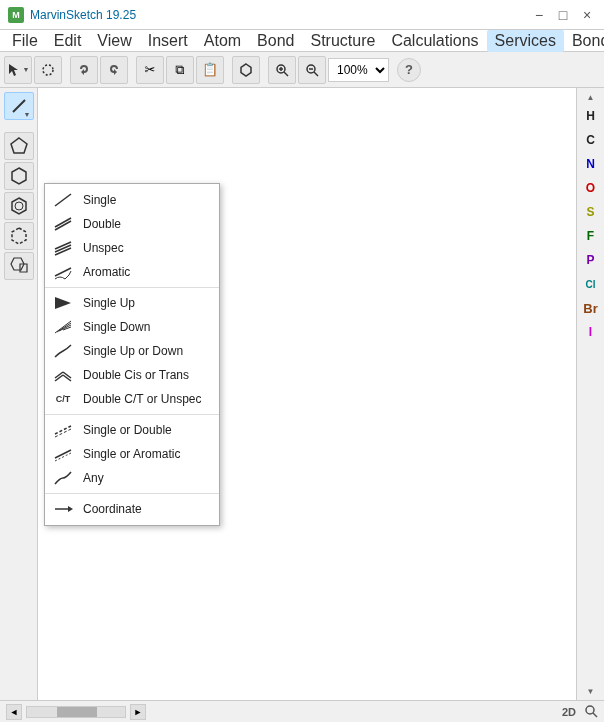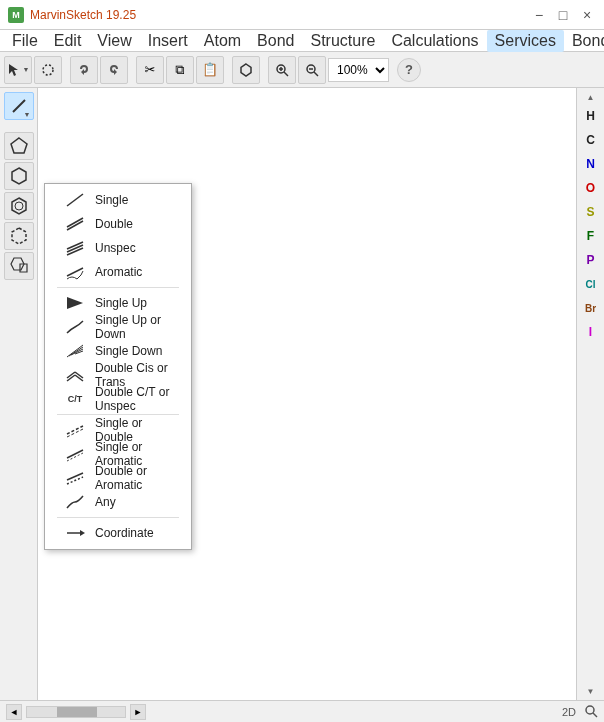--- a/index.html
+++ b/index.html
@@ -32,21 +32,21 @@
     .title-bar-icon {
       width: 16px;
       height: 16px;
       background: #4a9f4a;
       border-radius: 2px;
       display: flex; align-items: center; justify-content: center;
       color: white; font-size: 9px; font-weight: bold;
     }
     .title-bar-title {
       font-size: 12px;
-      color: #c2410c;
+      color: #0369a1;
     }
     .title-bar-controls {
       display: flex;
       gap: 6px;
     }
     .title-btn {
       width: 18px;
       height: 18px;
       background: none;
       border: none;
@@ -193,26 +193,26 @@
     }
     .el-black { color: #222; }
     .el-blue { color: #0000cc; }
     .el-red { color: #cc0000; }
 
     
     .dropdown-menu {
       position: absolute;
       top: 95px;
       left: 6px;
-      width: 148px;
+      width: 176px;
       background: white;
       border: 1px solid #aaa;
       box-shadow: 2px 2px 6px rgba(0,0,0,0.25);
       z-index: 100;
-      padding: 4px 12px;
+      padding: 4px 0;
     }
     .dropdown-item {
       display: flex;
       align-items: center;
       padding: 3px 8px;
       cursor: pointer;
       gap: 10px;
       font-size: 12px;
       color: #222;
       height: 24px;
@@ -456,41 +456,41 @@
           <svg width="20" height="16" viewBox="0 0 20 16">
               <polygon points="2,14 18,8 2,2" fill="#333"></polygon>
             </svg>
         </span>
         <span>Single Up</span>
       </div>
 
       <div class="dropdown-item">
         <span class="menu-icon">
           <svg width="20" height="16" viewBox="0 0 20 16">
-              <path d="M2,14 Q6,10 10,8 Q14,6 18,2" fill="none" stroke="#333" stroke-width="1.5"></path>
-            </svg>
-        </span>
-        <span>Single Up or Down</span>
-      </div>
-
-      <div class="dropdown-item">
-        <span class="menu-icon">
-          <svg width="20" height="16" viewBox="0 0 20 16">
             <line x1="2" y1="14" x2="18" y2="2" stroke="#333" stroke-width="1"></line>
             <line x1="4" y1="13" x2="18" y2="4" stroke="#333" stroke-width="1"></line>
             <line x1="6" y1="12" x2="18" y2="6" stroke="#333" stroke-width="1"></line>
             <line x1="10" y1="11" x2="18" y2="8" stroke="#333" stroke-width="1"></line>
           </svg>
         </span>
         <span>Single Down</span>
       </div>
 
       <div class="dropdown-item">
         <span class="menu-icon">
           <svg width="20" height="16" viewBox="0 0 20 16">
+              <path d="M2,14 Q6,10 10,8 Q14,6 18,2" fill="none" stroke="#333" stroke-width="1.5"></path>
+            </svg>
+        </span>
+        <span>Single Up or Down</span>
+      </div>
+
+      <div class="dropdown-item">
+        <span class="menu-icon">
+          <svg width="20" height="16" viewBox="0 0 20 16">
             <line x1="2" y1="11" x2="10" y2="5" stroke="#333" stroke-width="1.5"></line>
             <line x1="10" y1="5" x2="18" y2="11" stroke="#333" stroke-width="1.5"></line>
             <line x1="2" y1="14" x2="10" y2="8" stroke="#333" stroke-width="1.5"></line>
             <line x1="10" y1="8" x2="18" y2="14" stroke="#333" stroke-width="1.5"></line>
           </svg>
         </span>
         <span>Double Cis or Trans</span>
       </div>
 
       <div class="dropdown-item">
@@ -512,29 +512,20 @@
       <div class="dropdown-item">
         <span class="menu-icon">
           <svg width="20" height="16" viewBox="0 0 20 16">
             <line x1="2" y1="12" x2="18" y2="4" stroke="#333" stroke-width="1.5"></line>
             <path d="M2,15 Q10,11 18,7" fill="none" stroke="#333" stroke-width="1" stroke-dasharray="2,2"></path>
           </svg>
         </span>
         <span>Single or Aromatic</span>
       </div>
 
-      <div class="dropdown-item">
-        <span class="menu-icon">
-          <svg width="20" height="16" viewBox="0 0 20 16">
-            <line x1="2" y1="10" x2="18" y2="3" stroke="#333" stroke-width="1.5"></line>
-            <line x1="2" y1="14" x2="18" y2="7" stroke="#333" stroke-width="1.5" stroke-dasharray="2,2"></line>
-          </svg>
-        </span>
-        <span>Double or Aromatic</span>
-      </div>
 
       <div class="dropdown-item">
         <span class="menu-icon">
           <svg width="20" height="16" viewBox="0 0 20 16">
               <path d="M2,14 Q7,8 10,8 Q13,8 18,2" fill="none" stroke="#333" stroke-width="1.5"></path>
             </svg>
         </span>
         <span>Any</span>
       </div>
       <div class="dropdown-separator"></div>
@@ -554,35 +545,35 @@
   <div class="right-panel">
     <div class="right-scroll-btn">▲</div>
     <div class="element-btn el-black">H</div>
     <div class="element-btn el-black">C</div>
     <div class="element-btn el-blue">N</div>
     <div class="element-btn el-red">O</div>
     <div class="element-btn" style="color:#999900;">S</div>
     <div class="element-btn" style="color:#006600;">F</div>
     <div class="element-btn" style="color:#7700aa;">P</div>
     <div class="element-btn" style="color:#008080; font-size:10px;text-align:right;">Cl</div>
-    <div class="element-btn" style="color:#8b4513; font-size:10px;">Br</div>
+    <div class="element-btn" style="color:#8b4513; font-size:13px;">Br</div>
     <div class="element-btn" style="color:#cc00cc;">I</div>
     <div class="right-scroll-btn" style="margin-top:auto;">▼</div>
   </div>
 </div>
 
 <div class="status-bar">
   <div class="status-left">
     <div class="scroll-btn">◄</div>
     <div class="scroll-track">
       <div class="scroll-thumb"></div>
     </div>
     <div class="scroll-btn">►</div>
   </div>
-  <div style="display:flex; align-items:center; gap:8px;">
+  <div style="display:flex; align-items:center; gap:8px;font-weight:bold;">
     <span class="status-2d">2D</span>
     <span class="status-zoom-icon">
       <svg width="14" height="14" viewBox="0 0 14 14">
           <circle cx="6" cy="6" r="4" fill="none" stroke="#555" stroke-width="1.5"></circle>
           <line x1="9" y1="9" x2="13" y2="13" stroke="#555" stroke-width="1.5"></line>
         </svg>
     </span>
   </div>
 </div>
 

